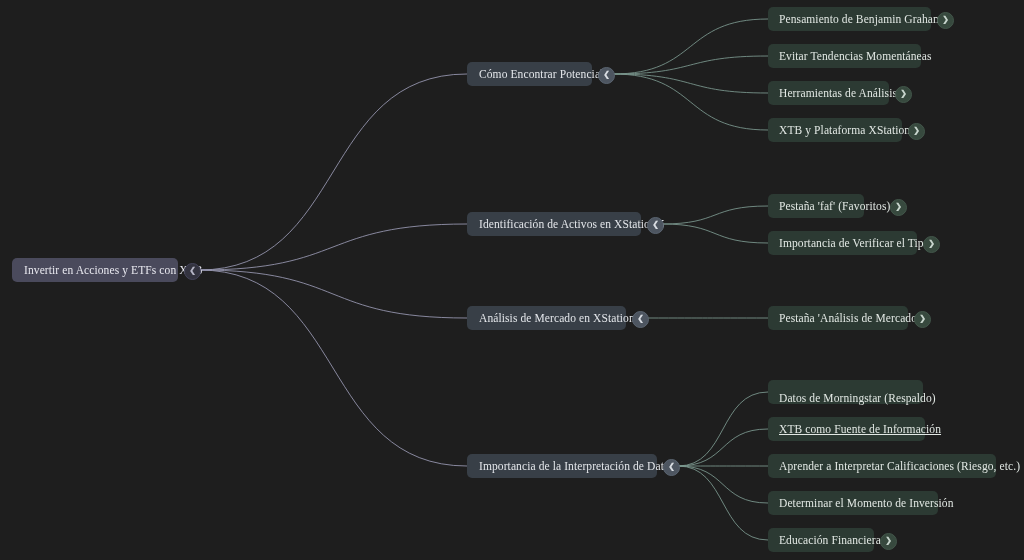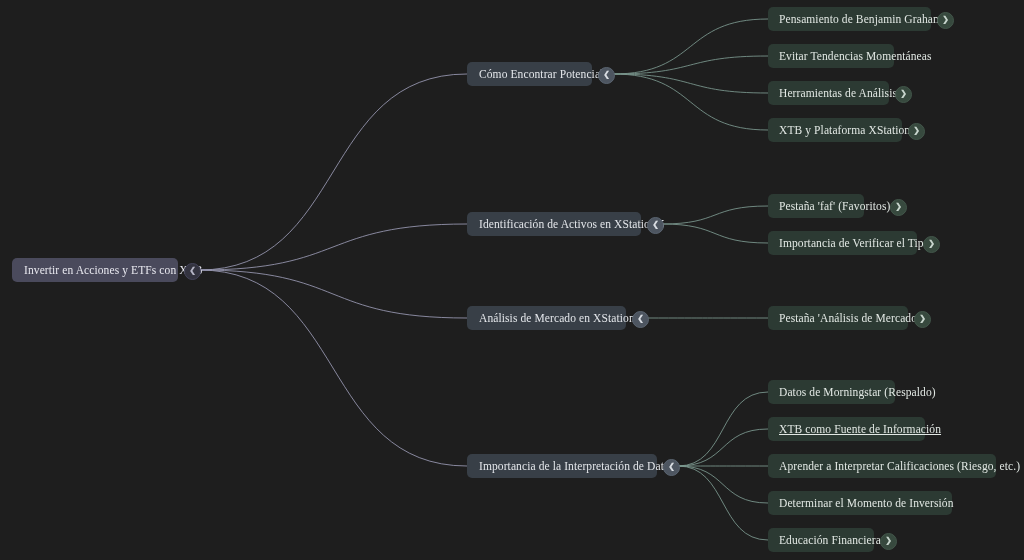--- a/index.html
+++ b/index.html
@@ -125,21 +125,21 @@
       </div>
       <div class="toggle collapse-branch" style="left: 598px; top: 66.5px;">
         <span>❮</span>
       </div>
       <div class="node leaf" style="left: 768px; top: 7px; width: 163px;">
         <span class="node-label">Pensamiento de Benjamin Graham</span>
       </div>
       <div class="toggle expand-leaf" style="left: 937px; top: 11.5px;">
         <span>❯</span>
       </div>
-      <div class="node leaf" style="left: 768px; top: 44px; width: 126px;">
+      <div class="node leaf" style="left: 768px; top: 44px; width: 153px;">
         <span class="node-label">Evitar Tendencias Momentáneas</span>
       </div>
       <div class="node leaf" style="left: 768px; top: 81px; width: 121px;">
         <span class="node-label">Herramientas de Análisis</span>
       </div>
       <div class="toggle expand-leaf" style="left: 895px; top: 85.5px;">
         <span>❯</span>
       </div>
       <div class="node leaf" style="left: 768px; top: 118px; width: 134px;">
         <span class="node-label">XTB y Plataforma XStation 5</span>
@@ -176,30 +176,30 @@
       </div>
       <div class="toggle expand-leaf" style="left: 914px; top: 310.5px;">
         <span>❯</span>
       </div>
       <div class="node branch" style="left: 467px; top: 454px; width: 190px;">
         <span class="node-label">Importancia de la Interpretación de Datos</span>
       </div>
       <div class="toggle collapse-branch" style="left: 663px; top: 458.5px;">
         <span>❮</span>
       </div>
-      <div class="node leaf" style="left: 768px; top: 380px; width: 127px;">
+      <div class="node leaf" style="left: 768px; top: 380px; width: 155px; align-items: flex-end;">
         <span class="node-label">Datos de Morningstar (Respaldo)</span>
       </div>
       <div class="node leaf" style="left: 768px; top: 417px; width: 157px; text-decoration: underline;">
         <span class="node-label">XTB como Fuente de Información</span>
       </div>
       <div class="node leaf" style="left: 768px; top: 454px; width: 228px;">
         <span class="node-label">Aprender a Interpretar Calificaciones (Riesgo, etc.)</span>
       </div>
-      <div class="node leaf" style="left: 768px; top: 491px; width: 184px;">
+      <div class="node leaf" style="left: 768px; top: 491px; width: 170px;">
         <span class="node-label">Determinar el Momento de Inversión</span>
       </div>
       <div class="node leaf" style="left: 768px; top: 528px; width: 106px;">
         <span class="node-label">Educación Financiera</span>
       </div>
       <div class="toggle expand-leaf" style="left: 880px; top: 532.5px;">
         <span>❯</span>
       </div>
     </div>
 </div>

